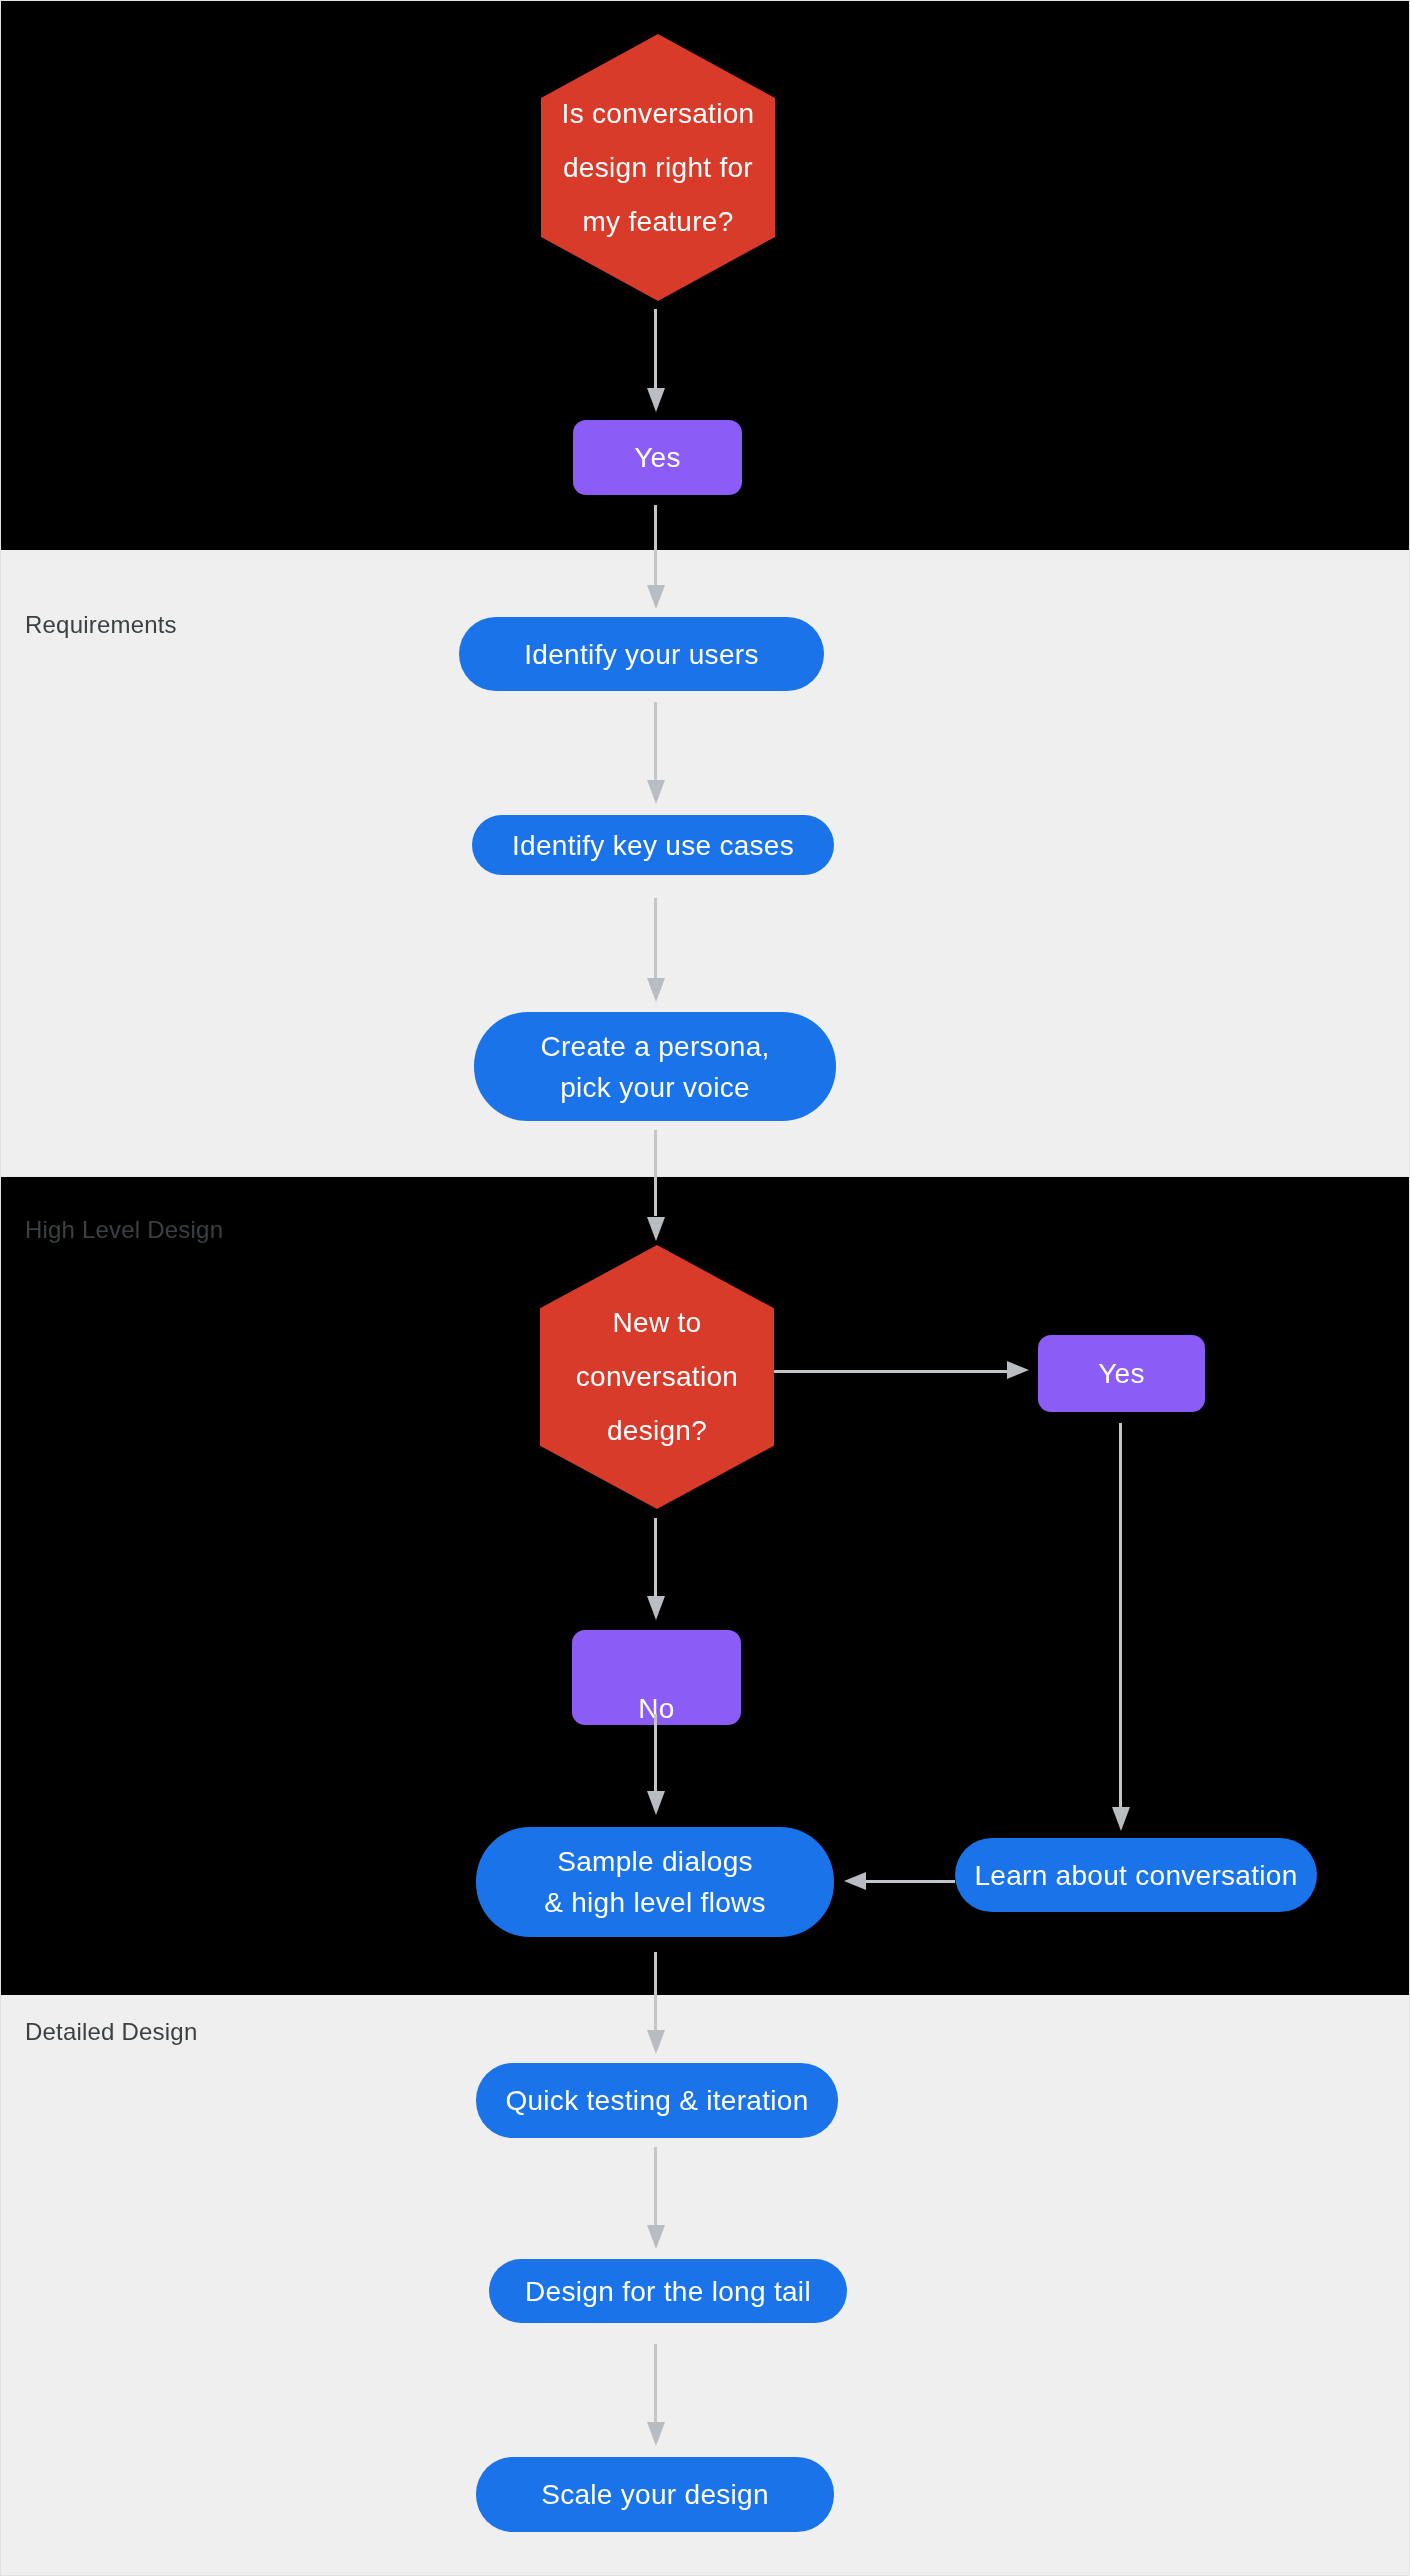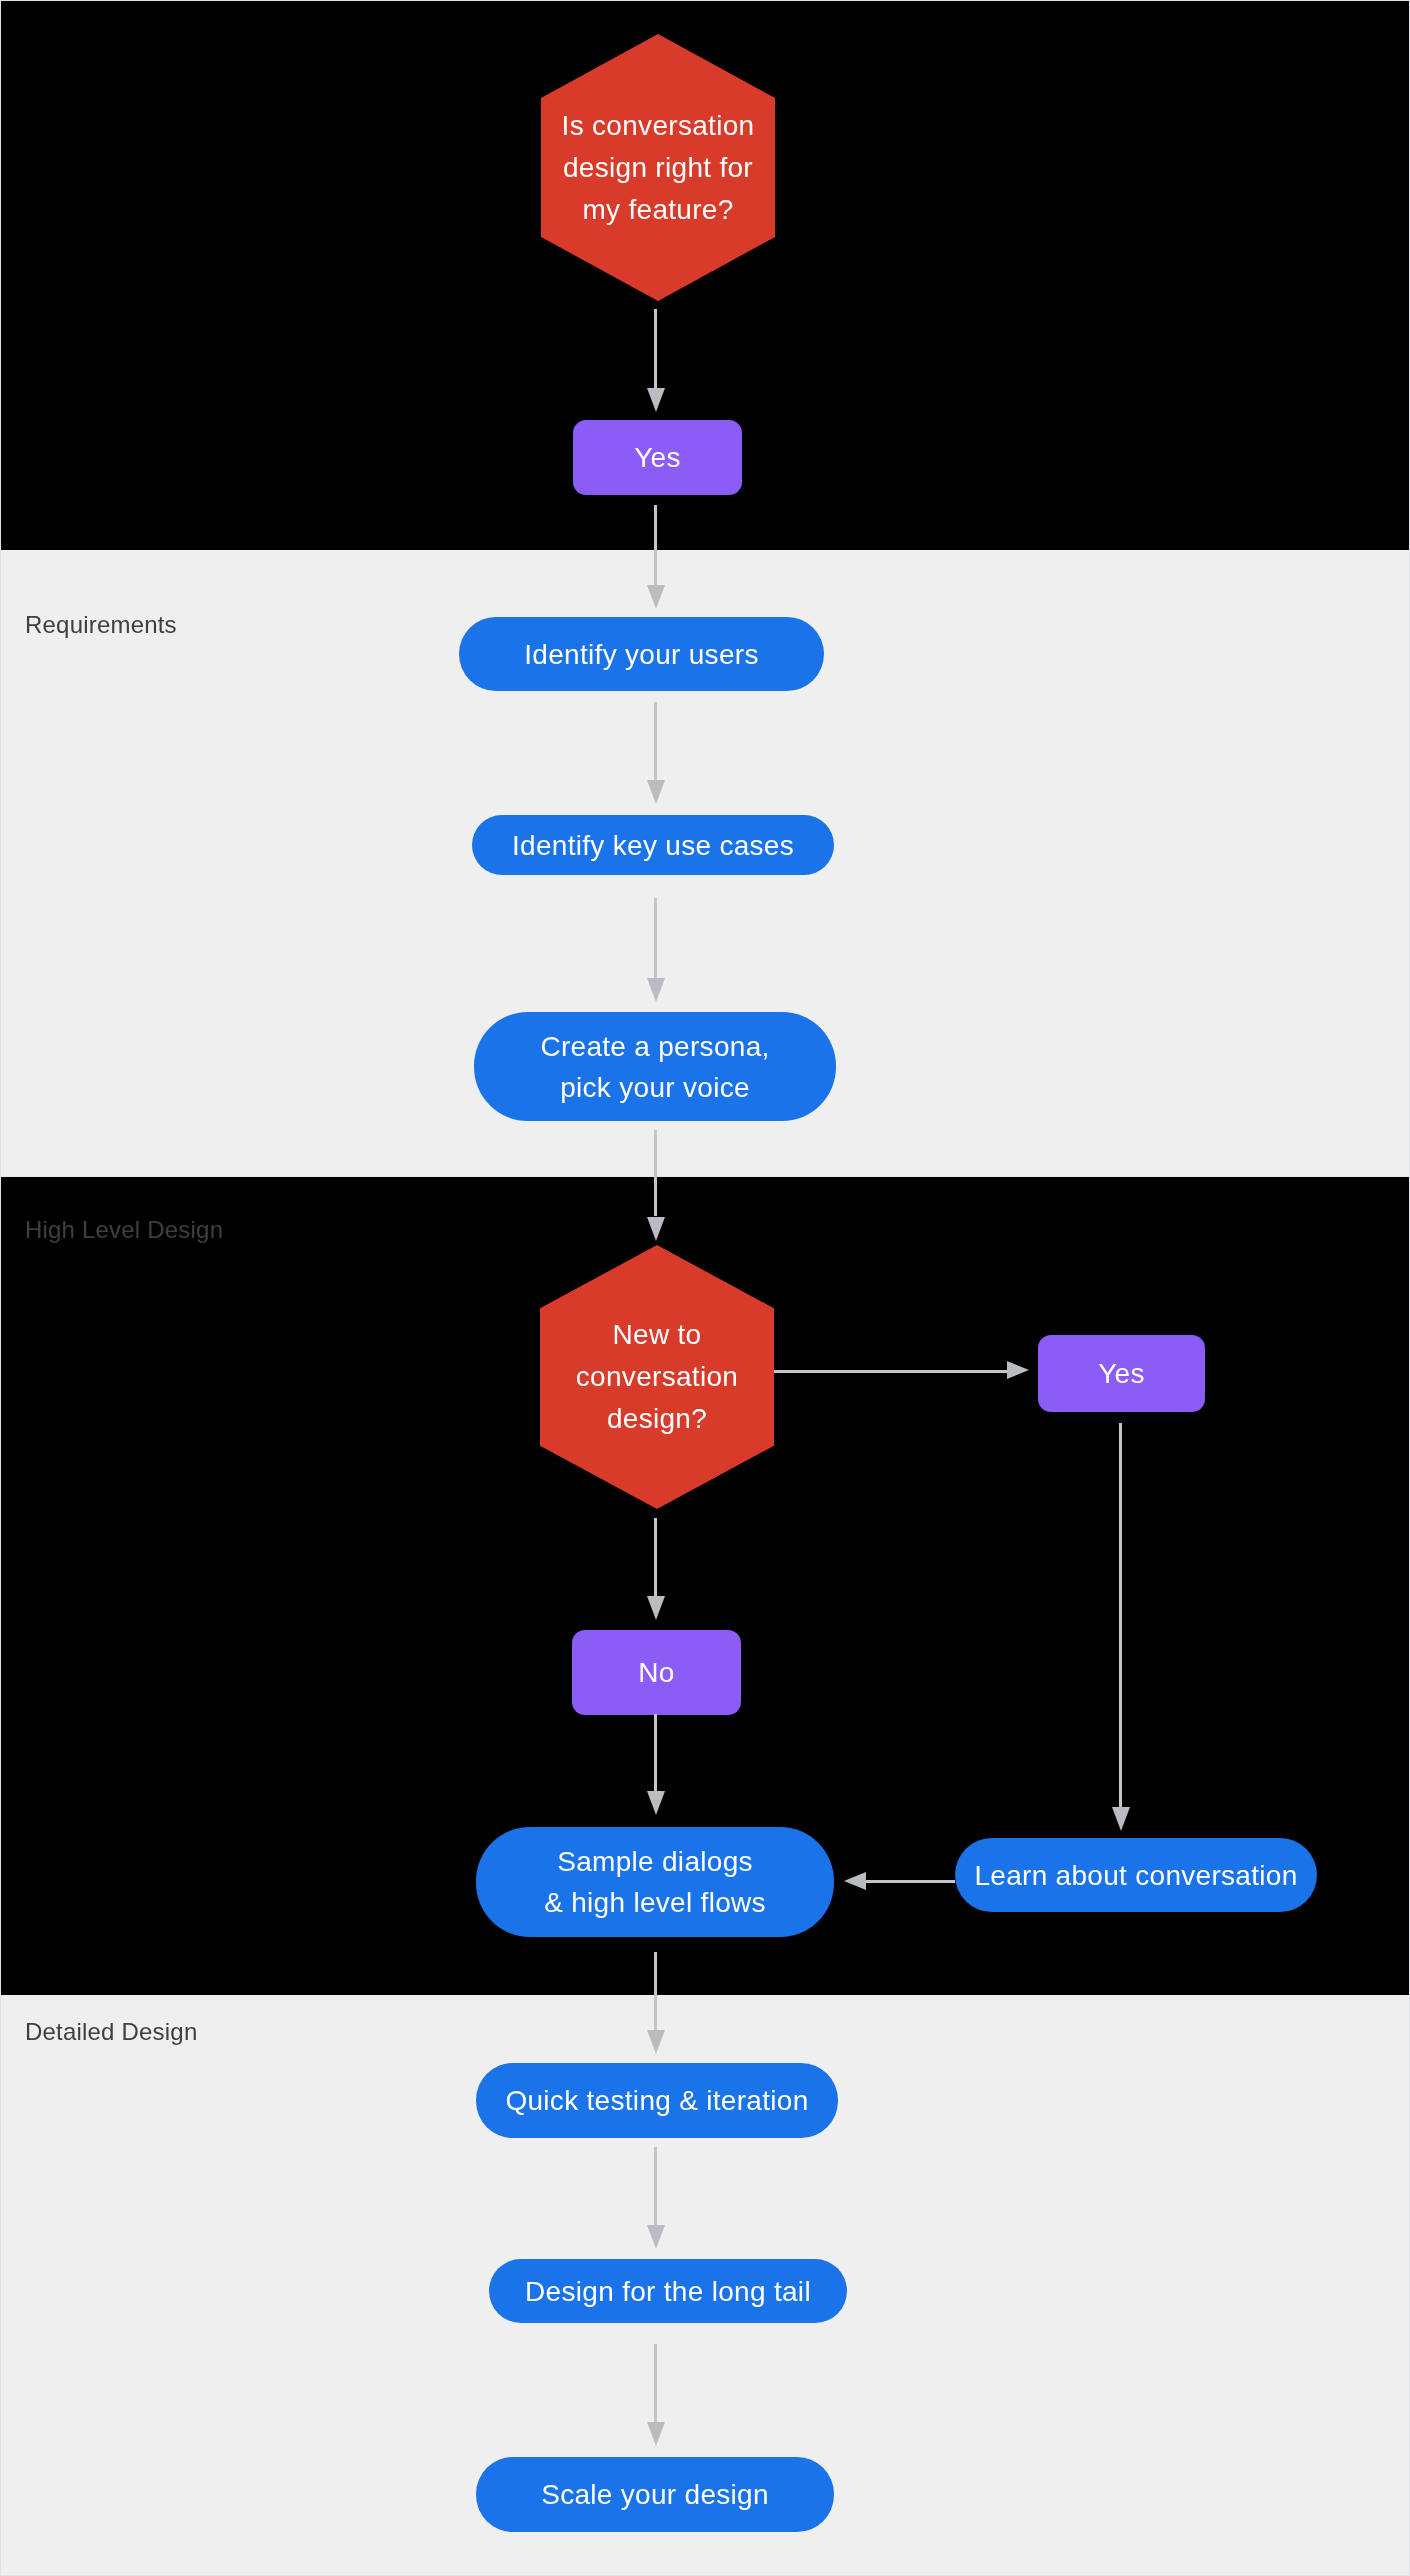--- a/index.html
+++ b/index.html
@@ -19,20 +19,21 @@
     font-size:24px;line-height:41px;font-weight:400;
     color:#3c4043;letter-spacing:0.2px;
   }
   .node-text{color:#ffffff;font-size:28px;font-weight:500;letter-spacing:0.3px;}
   .hexagon{
     position:absolute;
     background:#d93b2b;
     clip-path:polygon(50% 0%,100% 24%,100% 76%,50% 100%,0% 76%,0% 24%);
     display:flex;flex-direction:column;align-items:center;justify-content:center;
     text-align:center;
+    gap:12px;
   }
   .hexagon .node-text{line-height:42px;font-weight:400;}
   .answer-btn{
     position:absolute;
     background:#8b5cf6;border-radius:13px;
     display:flex;align-items:center;justify-content:center;
   }
   .pill{
     position:absolute;
     background:#1a73e8;
@@ -121,21 +122,21 @@
   <div class="hline" style="left:773px;top:1369px;width:233px;"></div>
   <div class="head-right" style="left:1006px;top:1360px;"></div>
 
   <div class="answer-btn" style="left:1037px;top:1334px;width:167px;height:77px;">
     <span class="node-text">Yes</span>
   </div>
 
   <div class="vline" style="left:653px;top:1517px;height:78px;"></div>
   <div class="head-down" style="left:646px;top:1595px;"></div>
 
-  <div class="answer-btn" style="left:571px;top:1629px;width:169px;height:85px;">
+  <div class="answer-btn" style="left:571px;top:1629px;width:169px;height:95px;align-items:flex-end;">
     <span class="node-text">No</span>
   </div>
 
   <div class="vline" style="left:1118px;top:1422px;height:384px;"></div>
   <div class="head-down" style="left:1111px;top:1806px;"></div>
 
   <div class="pill one" style="left:954px;top:1837px;width:362px;height:74px;">
     <span class="node-text">Learn about conversation</span>
   </div>
 

